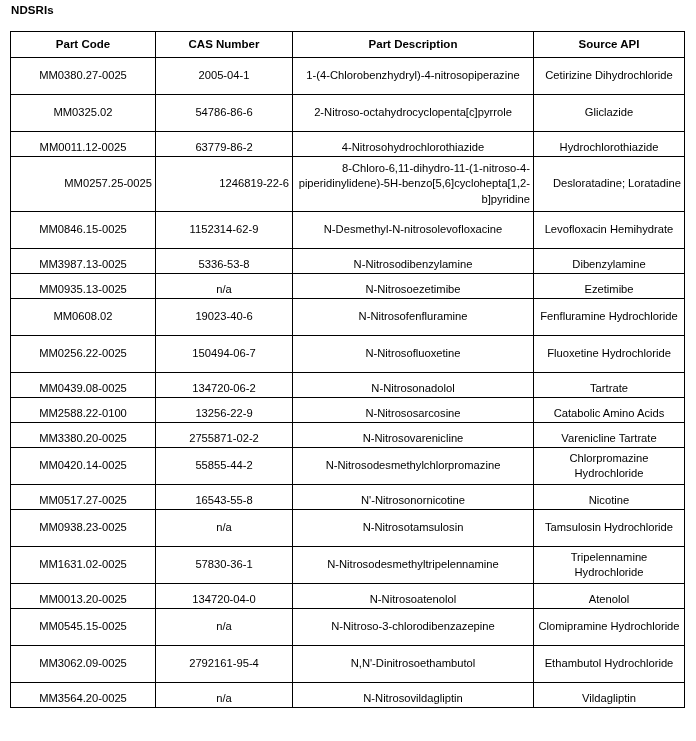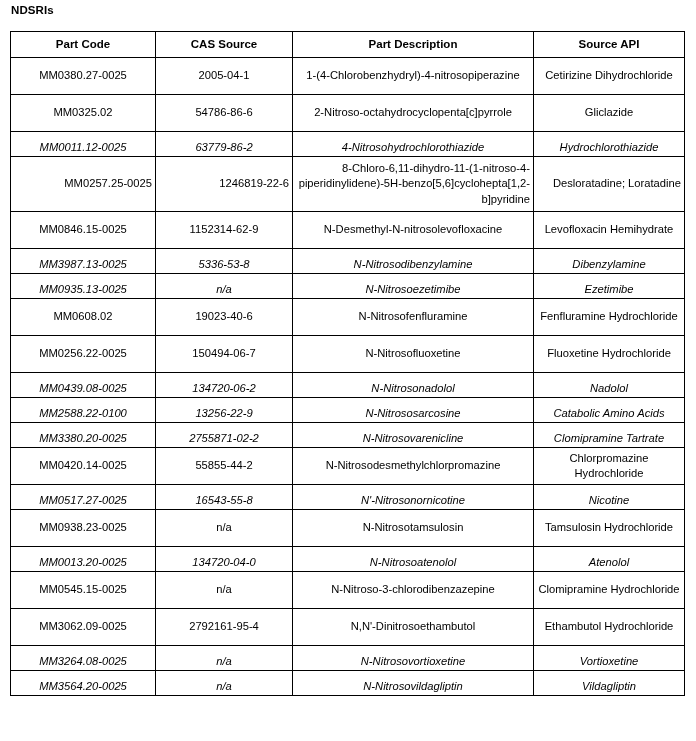--- a/index.html
+++ b/index.html
@@ -60,21 +60,21 @@
   table.ndsri thead th {
     font-weight: bold;
     font-size: 11.5px;
     height: 21px;
     padding: 2px 6px;
   }
   table.ndsri tbody td {
     font-weight: normal;
   }
   
-  table.ndsri tbody tr.r1 td { height: 16px; padding-top: 8px; padding-bottom: 0; font-style: italic; }
+  table.ndsri tbody tr.r1 td { height: 16px; padding-top: 8px; padding-bottom: 0; }
   table.ndsri tbody tr.r2 td { height: 34px; }
   table.ndsri tbody tr.r3 td { height: 52px; text-align: right; }
 </style>
 </head>
 <body>
 
 <div class="page">
 
   <div class="doc-title">NDSRIs</div>
 
@@ -82,21 +82,21 @@
     <table class="ndsri">
       <colgroup>
         <col class="c1">
           <col class="c2">
           <col class="c3">
           <col class="c4">
       </colgroup>
       <thead>
         <tr>
           <th>Part Code</th>
-          <th>CAS Source</th>
+          <th>CAS Number</th>
           <th>Part Description</th>
           <th>Source API</th>
         </tr>
       </thead>
       <tbody id="ndsri-body">
           <tr class="r2">
             <td>MM0380.27-0025</td>
             <td>2005-04-1</td>
             <td>1-(4-Chlorobenzhydryl)-4-nitrosopiperazine</td>
             <td>Cetirizine Dihydrochloride</td>
@@ -146,77 +146,77 @@
           <tr class="r2">
             <td>MM0256.22-0025</td>
             <td>150494-06-7</td>
             <td>N-Nitrosofluoxetine</td>
             <td>Fluoxetine Hydrochloride</td>
           </tr>
           <tr class="r1">
             <td>MM0439.08-0025</td>
             <td>134720-06-2</td>
             <td>N-Nitrosonadolol</td>
-            <td>Nadolol</td>
+            <td>Tartrate</td>
           </tr>
           <tr class="r1">
             <td>MM2588.22-0100</td>
             <td>13256-22-9</td>
             <td>N-Nitrososarcosine</td>
             <td>Catabolic Amino Acids</td>
           </tr>
           <tr class="r1">
             <td>MM3380.20-0025</td>
             <td>2755871-02-2</td>
             <td>N-Nitrosovarenicline</td>
-            <td>Clomipramine Tartrate</td>
+            <td>Varenicline Tartrate</td>
           </tr>
           <tr class="r2">
             <td>MM0420.14-0025</td>
             <td>55855-44-2</td>
             <td>N-Nitrosodesmethylchlorpromazine</td>
             <td>Chlorpromazine Hydrochloride</td>
           </tr>
           <tr class="r1">
             <td>MM0517.27-0025</td>
             <td>16543-55-8</td>
             <td>N'-Nitrosonornicotine</td>
             <td>Nicotine</td>
           </tr>
           <tr class="r2">
             <td>MM0938.23-0025</td>
             <td>n/a</td>
             <td>N-Nitrosotamsulosin</td>
             <td>Tamsulosin Hydrochloride</td>
           </tr>
+          <tr class="r2">
+            <td>MM1631.02-0025</td>
+            <td>57830-36-1</td>
+            <td>N-Nitrosodesmethyltripelennamine</td>
+            <td>Tripelennamine Hydrochloride</td>
+          </tr>
           <tr class="r1">
             <td>MM0013.20-0025</td>
             <td>134720-04-0</td>
             <td>N-Nitrosoatenolol</td>
             <td>Atenolol</td>
           </tr>
           <tr class="r2">
             <td>MM0545.15-0025</td>
             <td>n/a</td>
             <td>N-Nitroso-3-chlorodibenzazepine</td>
             <td>Clomipramine Hydrochloride</td>
           </tr>
           <tr class="r2">
             <td>MM3062.09-0025</td>
             <td>2792161-95-4</td>
             <td>N,N'-Dinitrosoethambutol</td>
             <td>Ethambutol Hydrochloride</td>
           </tr>
           <tr class="r1">
-            <td>MM3264.08-0025</td>
-            <td>n/a</td>
-            <td>N-Nitrosovortioxetine</td>
-            <td>Vortioxetine</td>
-          </tr>
-          <tr class="r1">
             <td>MM3564.20-0025</td>
             <td>n/a</td>
             <td>N-Nitrosovildagliptin</td>
             <td>Vildagliptin</td>
           </tr>
         </tbody>
     </table>
   </div>
 
 </div>

